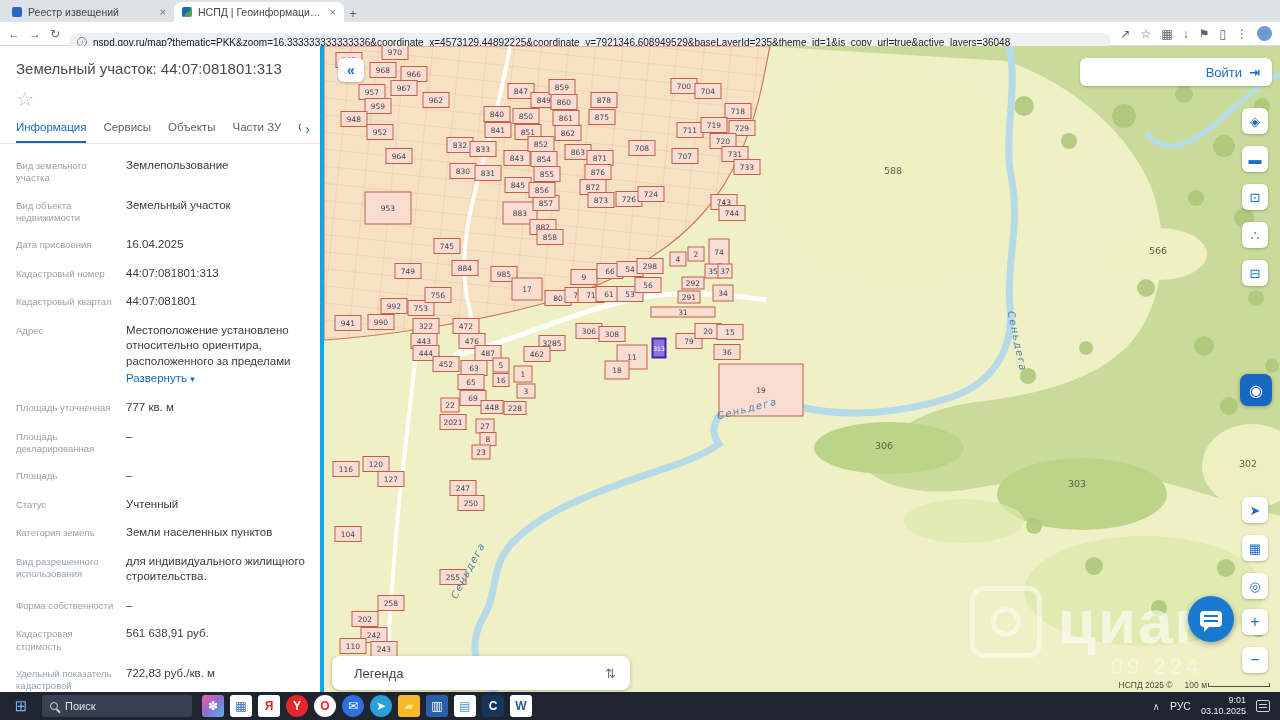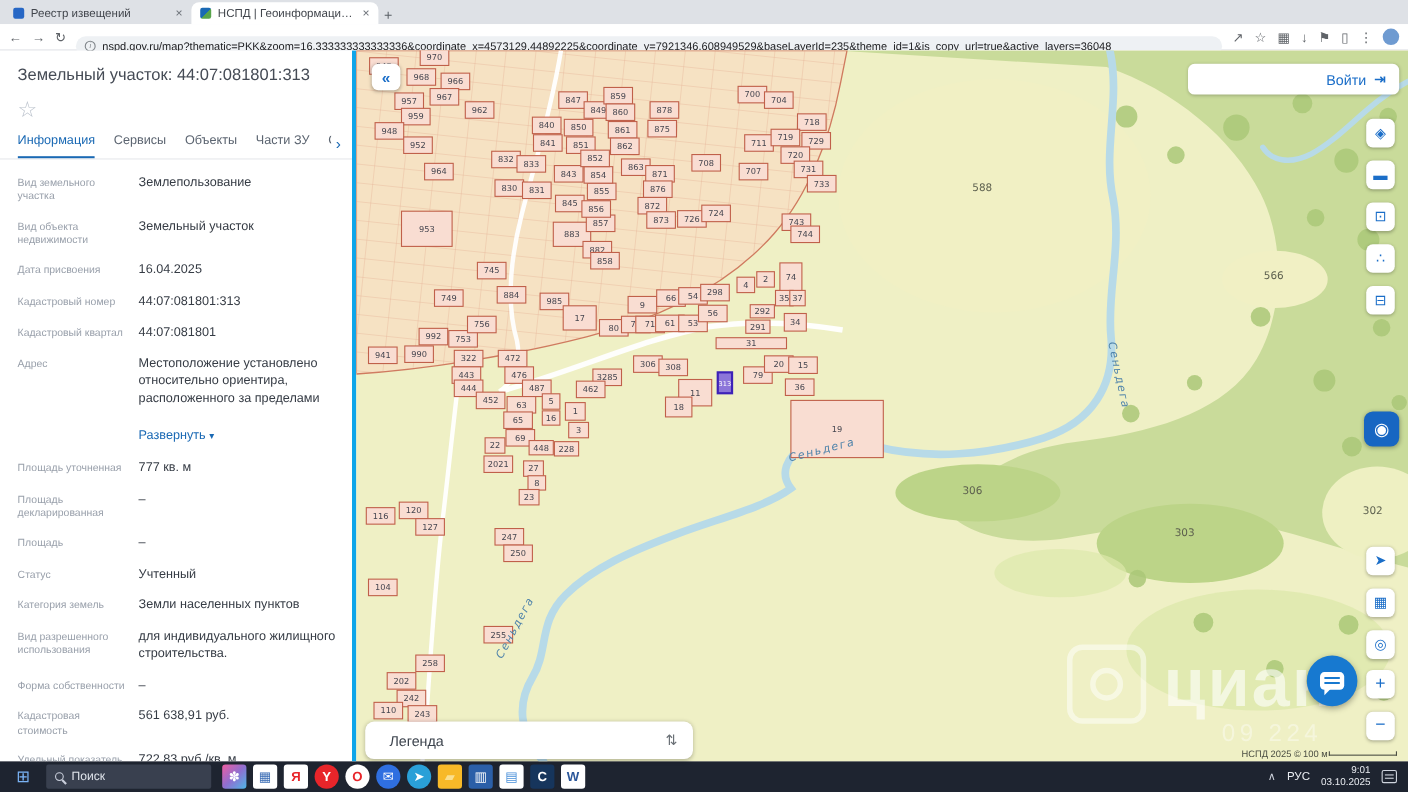--- a/index.html
+++ b/index.html
@@ -34,21 +34,21 @@
   .star { font-size:20px; color:#bbc2cc; padding:6px 16px 0; }
   .ptabs-row { display:flex; align-items:center; border-bottom:1px solid #e6e8ec; margin-top:10px; padding:0 10px 0 16px; }
   #ptabs { display:flex; gap:17px; flex:1; overflow:hidden; }
   .ptab { font-size:11.5px; color:#5b6470; padding-bottom:8px; white-space:nowrap; }
   .ptab.active { color:#1a69b4; border-bottom:2px solid #1a69b4; }
   .tabs-more { color:#1a69b4; font-size:14px; padding:0 0 6px 4px; }
   #fields { padding:14px 10px 0 16px; display:flex; flex-direction:column; gap:13px; }
   .frow { display:grid; grid-template-columns:100px 1fr; column-gap:10px; }
   .flabel { font-size:9.5px; color:#99a0ab; line-height:1.3; padding-top:2px; }
   .fval { font-size:11.5px; color:#363c45; line-height:1.35; }
-  .flink { color:#1a69b4; display:inline-block; margin-top:19px; cursor:pointer; }
+  .flink { color:#1a69b4; display:inline-block; margin-top:2px; cursor:pointer; }
   .chev { font-size:9px; }
 
   
   .map { flex:1; position:relative; min-width:0; background:#eff0c5; }
   #map-svg { position:absolute; inset:0; width:100%; height:100%; }
   svg text { font-family:"DejaVu Sans","Liberation Sans",sans-serif; }
   .parcel { fill:#f9ddd2; stroke:#c0604a; stroke-width:1; }
   .parcel.sel { fill:rgba(122,96,220,0.85); stroke:#3c22b8; stroke-width:2; }
   .plabel { font-size:7.5px; fill:#45454f; text-anchor:middle; }
   .plabel.psel { font-size:6px; fill:#ffffff; }
@@ -78,21 +78,21 @@
   .bubble { width:22px; height:16px; background:#fff; border-radius:4px; position:relative; }
   .bubble::before { content:""; position:absolute; left:4px; bottom:-5px; border-left:6px solid #fff; border-bottom:6px solid transparent; }
   .bubble::after { content:""; position:absolute; left:4px; right:4px; top:4px; height:9px;
     background:repeating-linear-gradient(#1779d0 0 2px, transparent 2px 5px); }
 
   .legend-bar { position:absolute; left:8px; top:610px; width:298px; height:34px; background:#fff; border-radius:8px;
     box-shadow:0 1px 4px rgba(0,0,0,.25); display:flex; align-items:center; padding:0 14px 0 22px; }
   .legend-label { font-size:13px; color:#3c434d; flex:1; }
   .legend-unfold { color:#6a7076; font-size:13px; }
 
-  .attrib { position:absolute; right:10px; bottom:2px; display:flex; align-items:flex-end; gap:2px; color:#4c4f44; font-size:8.5px; }
+  .attrib { position:absolute; right:10px; bottom:2px; display:flex; align-items:flex-end; gap:12px; color:#4c4f44; font-size:8.5px; }
   .scale { display:flex; flex-direction:row; align-items:center; gap:1px; }
   .scale-line { width:62px; height:4px; border-left:1px solid #4c4f44; border-right:1px solid #4c4f44; border-bottom:1px solid #4c4f44; }
 
   .watermark { position:absolute; right:66px; bottom:34px; display:flex; align-items:center; gap:16px; pointer-events:none; }
   .wm-cam { width:72px; height:72px; border:5px solid rgba(255,255,255,.5); border-radius:14px; position:relative; }
   .wm-cam::after { content:""; position:absolute; inset:16px; border:5px solid rgba(255,255,255,.5); border-radius:50%; }
   .wm-text { font-size:62px; font-weight:bold; color:rgba(255,255,255,.6); letter-spacing:2px; line-height:1; }
   .wm-digits { position:absolute; right:78px; bottom:12px; font-size:22px; color:rgba(255,255,255,.4); letter-spacing:4px; pointer-events:none; }
 
   

